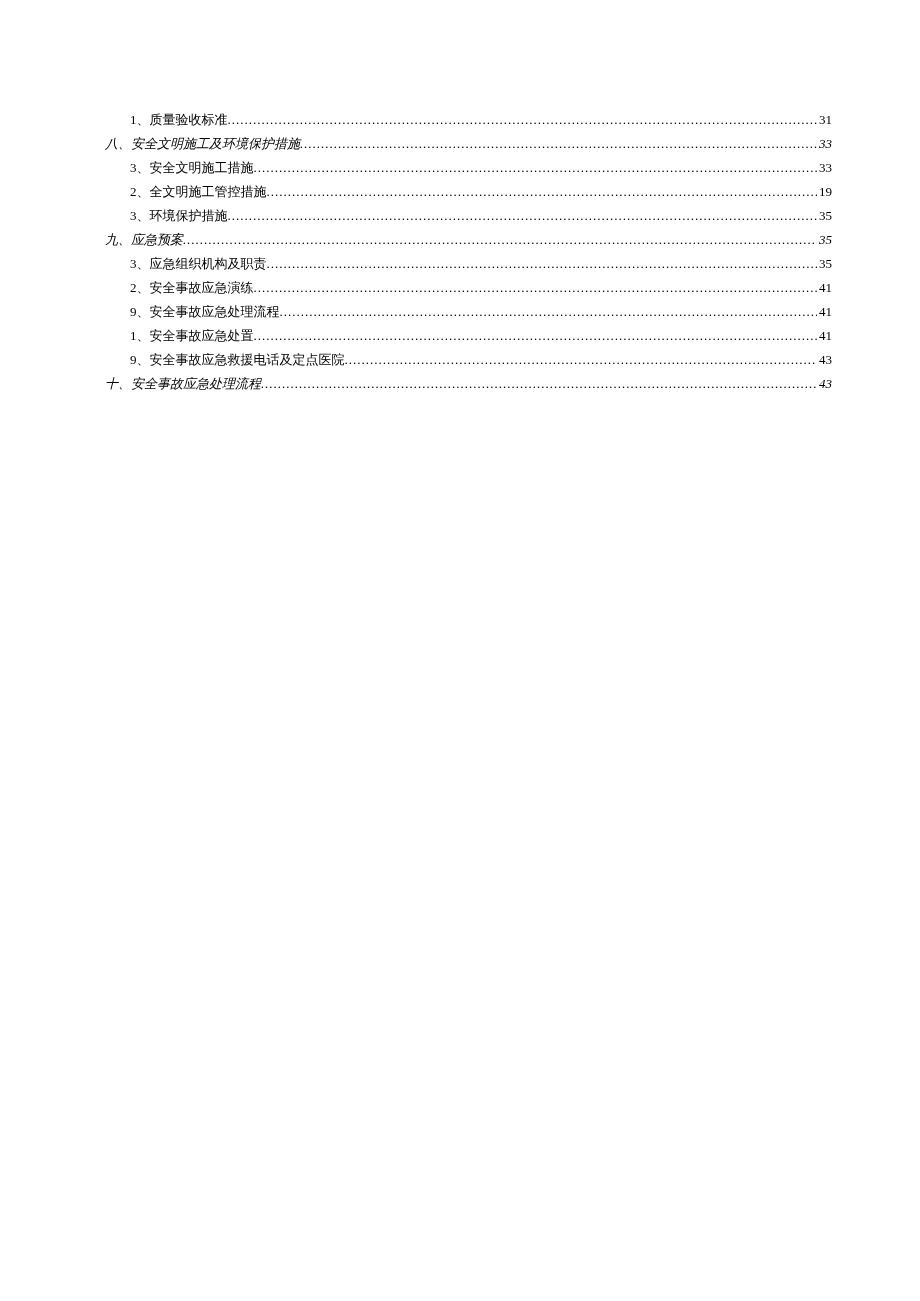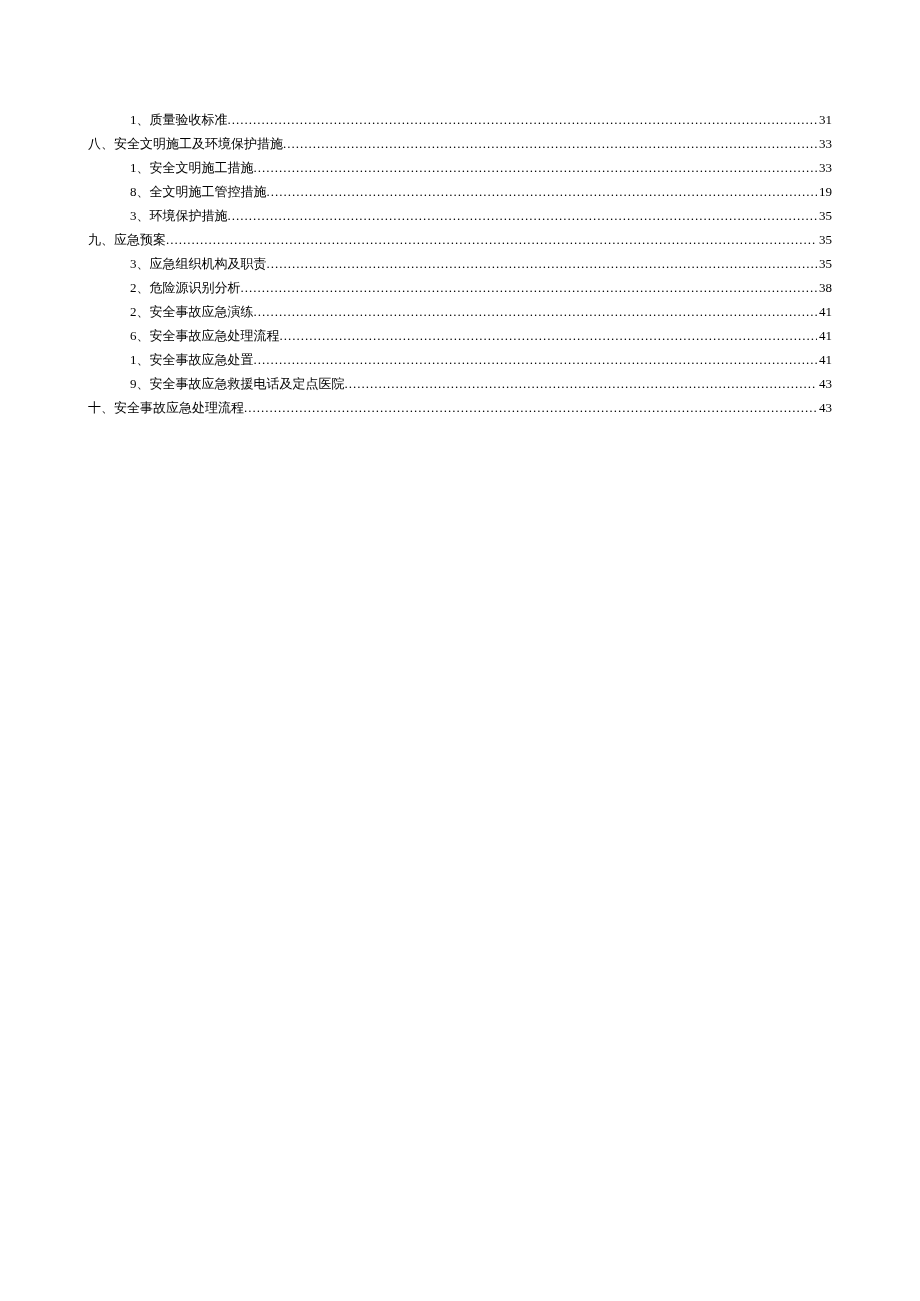--- a/index.html
+++ b/index.html
@@ -19,21 +19,22 @@
     }
     .toc-entry {
       display: flex;
       align-items: baseline;
       font-size: 13px;
       line-height: 24px;
       color: #000000;
       white-space: nowrap;
     }
     .toc-entry.level-1 {
-      margin-left: 0;
+      margin-left: 17px;
+      font-style: italic;
     }
     .toc-entry.level-2 {
       margin-left: 42px;
     }
     .toc-label {
       flex-shrink: 0;
     }
     .toc-dots {
       flex: 1;
       overflow: hidden;
@@ -58,56 +59,51 @@
     <span class="toc-label">1、质量验收标准</span>
     <span class="toc-dots"></span>
     <span class="toc-page">31</span>
   </div>
   <div class="toc-entry level-1">
     <span class="toc-label">八、安全文明施工及环境保护措施</span>
     <span class="toc-dots"></span>
     <span class="toc-page">33</span>
   </div>
   <div class="toc-entry level-2">
-    <span class="toc-label">1、安全文明施工措施</span>
+    <span class="toc-label">3、安全文明施工措施</span>
     <span class="toc-dots"></span>
     <span class="toc-page">33</span>
   </div>
   <div class="toc-entry level-2">
-    <span class="toc-label">8、全文明施工管控措施</span>
+    <span class="toc-label">2、全文明施工管控措施</span>
     <span class="toc-dots"></span>
     <span class="toc-page">19</span>
   </div>
   <div class="toc-entry level-2">
     <span class="toc-label">3、环境保护措施</span>
     <span class="toc-dots"></span>
     <span class="toc-page">35</span>
   </div>
   <div class="toc-entry level-1">
     <span class="toc-label">九、应急预案</span>
     <span class="toc-dots"></span>
     <span class="toc-page">35</span>
   </div>
   <div class="toc-entry level-2">
     <span class="toc-label">3、应急组织机构及职责</span>
     <span class="toc-dots"></span>
     <span class="toc-page">35</span>
   </div>
   <div class="toc-entry level-2">
-    <span class="toc-label">2、危险源识别分析</span>
-    <span class="toc-dots"></span>
-    <span class="toc-page">38</span>
-  </div>
-  <div class="toc-entry level-2">
     <span class="toc-label">2、安全事故应急演练</span>
     <span class="toc-dots"></span>
     <span class="toc-page">41</span>
   </div>
   <div class="toc-entry level-2">
-    <span class="toc-label">6、安全事故应急处理流程</span>
+    <span class="toc-label">9、安全事故应急处理流程</span>
     <span class="toc-dots"></span>
     <span class="toc-page">41</span>
   </div>
   <div class="toc-entry level-2">
     <span class="toc-label">1、安全事故应急处置</span>
     <span class="toc-dots"></span>
     <span class="toc-page">41</span>
   </div>
   <div class="toc-entry level-2">
     <span class="toc-label">9、安全事故应急救援电话及定点医院</span>

